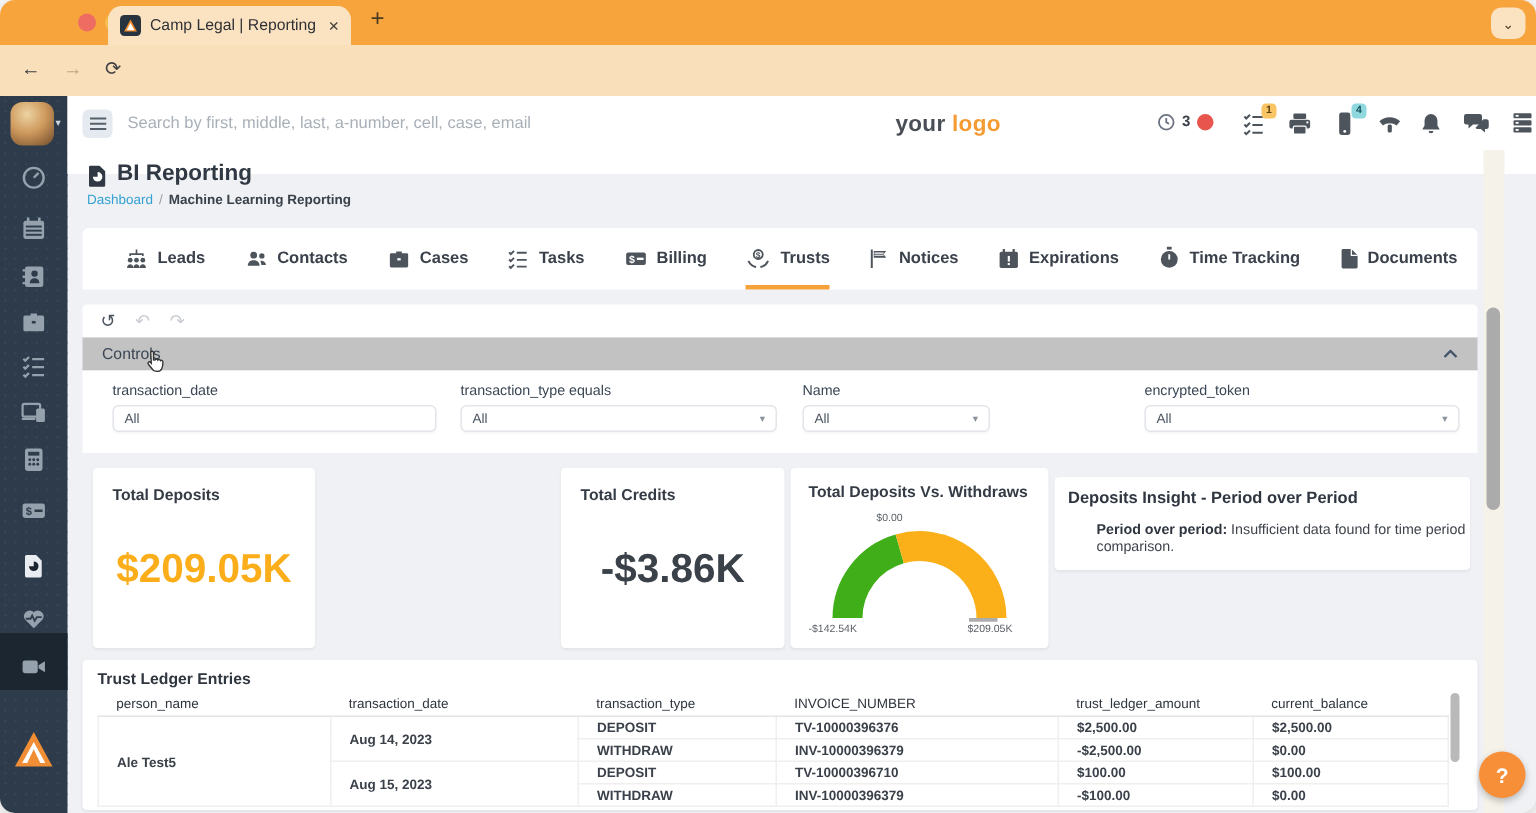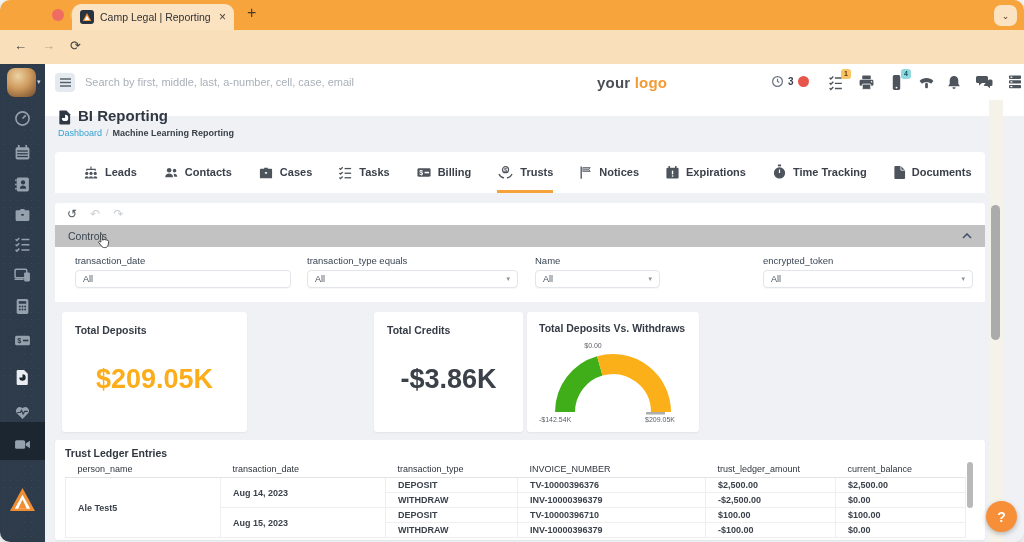--- a/index.html
+++ b/index.html
@@ -463,21 +463,21 @@
     </div>
     <div class="fgroup" style="left:708px;width:210px">
       <div class="flabel">encrypted_token</div>
       <div class="fbox">
         <span>All</span>
         <span class="fcaret">▾</span>
       </div>
     </div>
   </div>
 
-  <div class="card" style="left:62px;top:312px;width:185px;height:120px">
+  <div class="card" style="left:62px;top:312px;width:148px;height:120px">
     <div class="kpi-title">Total Deposits</div>
     <div class="kpi-value" style="color: rgb(251, 173, 26);">$209.05K</div>
   </div>
   <div class="card" style="left:374px;top:312px;width:149px;height:120px">
     <div class="kpi-title">Total Credits</div>
     <div class="kpi-value" style="color: rgb(59, 65, 73);">-$3.86K</div>
   </div>
 
   <div class="card" style="left:527px;top:312px;width:172px;height:120px">
     <div class="kpi-title" style="left:12px;top:10px">Total Deposits Vs. Withdraws</div>
@@ -485,20 +485,26 @@
       <path d="M 22 72 A 48 48 0 0 1 56.8 25.9" fill="none" stroke-width="20" stroke="#3FAE19"></path>
       <path d="M 56.8 25.9 A 48 48 0 0 1 118 72" fill="none" stroke-width="20" stroke="#FBB019"></path>
       <rect x="103" y="80" width="19" height="2.5" fill="#8a8a8a" opacity="0.7" transform="translate(0,-8)"></rect>
     </svg>
     <div class="glabel" style="left:46px;top:30px;width:40px;text-align:center">$0.00</div>
     <div class="glabel" style="left:12px;top:104px">-$142.54K</div>
     <div class="glabel" style="left:118px;top:104px">$209.05K</div>
     <div class="gcenter" style="left:40px;top:90px;width:60px">-68.19%</div>
   </div>
 
+  <div class="card" style="left:703px;top:318px;width:277px;height:62px">
+    <div class="insight-title">Deposits Insight - Period over Period</div>
+    <div class="insight-text">
+      <b>Period over period:</b><span> Insufficient data found for time period comparison.</span>
+    </div>
+  </div>
 
   <div class="table-card">
     <div class="table-title">Trust Ledger Entries</div>
     <table class="ledger">
       <colgroup>
         <col style="width:155px">
           <col style="width:165px">
           <col style="width:132px">
         <col style="width:188px">
           <col style="width:130px">

